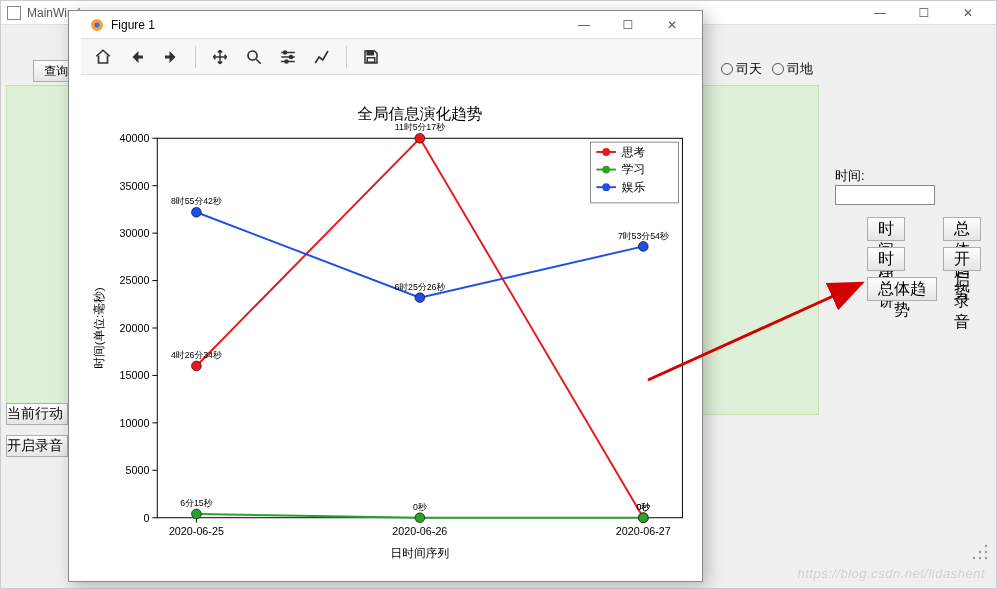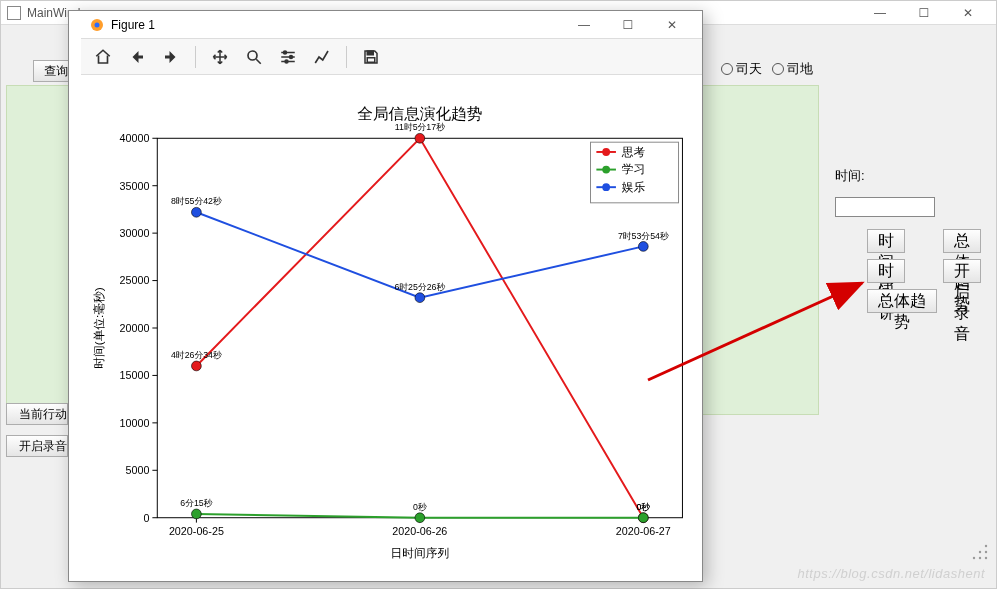--- a/index.html
+++ b/index.html
@@ -9,29 +9,29 @@
   .main-window { position: absolute; left: 0; top: 0; width: 997px; height: 589px; background: #f0f0f0; border: 1px solid #ccc; }
   .main-titlebar { height: 24px; background: #fff; border-bottom: 1px solid #ddd; display: flex; align-items: center; padding: 0 6px; font-size: 12px; color: #555; }
   .main-titlebar .spacer { flex: 1; }
   .win-btn { width: 44px; height: 24px; display:flex; align-items:center; justify-content:center; font-size:12px; color:#555; }
 
   .main-body { position: relative; height: calc(100% - 24px); }
 
   
   .query-btn { position: absolute; left: 32px; top: 35px; width: 50px; height: 22px; font-size:12px; background: linear-gradient(#fefefe,#e5e5e5); border:1px solid #adadad; text-align:center; line-height:20px; }
   .green-panel { position: absolute; left: 5px; top: 60px; width: 813px; height: 330px; background: #dff0d8; border:1px solid #c7ddb5; }
-  .small-btn { position: absolute; left: 5px; height: 22px; width: 62px; font-size:12px; background: linear-gradient(#fefefe,#e5e5e5); border:1px solid #adadad; text-align:right; line-height:20px; }
+  .small-btn { position: absolute; left: 5px; height: 22px; width: 62px; font-size:14px; background: linear-gradient(#fefefe,#e5e5e5); border:1px solid #adadad; text-align:left; line-height:20px;font-family:Liberation Mono, monospace; }
 
   
   .radio-row { position: absolute; top: 35px; left: 720px; font-size: 13px; display:flex; gap:10px; align-items:center; }
   .radio-row label { display:flex; align-items:center; gap:3px; }
   .radio-circle { width:12px; height:12px; border:1px solid #555; border-radius:50%; display:inline-block; }
 
   .right-col { position:absolute; left:834px; top:142px; width:150px; font-size:13px; }
-  .right-col .label { margin-bottom: 12px; }
+  .right-col .label { margin-bottom: 0; }
   .right-col input[type="text"] { width: 100px; height: 20px; border:1px solid #888; font-size:12px; padding:0 4px; margin-bottom:12px; }
   .btn-grid { display:grid; grid-template-columns: 70px 70px; gap:6px; }
   .btn-grid button, .single-btn { font-size:16px; height:24px; background:linear-gradient(#fefefe,#e5e5e5); border:1px solid #adadad; cursor:pointer;margin-left:32px; }
   .single-btn { width:70px; margin-top:6px; }
 
   
   .figure-window { position:absolute; left:68px; top:10px; width:635px; height:572px; background:#fff; border:1px solid #888; box-shadow: 4px 4px 16px rgba(0,0,0,0.25); padding-left: 12px; }
   .fig-titlebar { height:28px; background:#fff; border-bottom:1px solid #ddd; display:flex; align-items:center; padding:0 8px; font-size:12px; }
   .fig-titlebar .icon-wrap { width:16px; height:16px; margin-right:6px; }
   .fig-titlebar .spacer { flex:1; }

